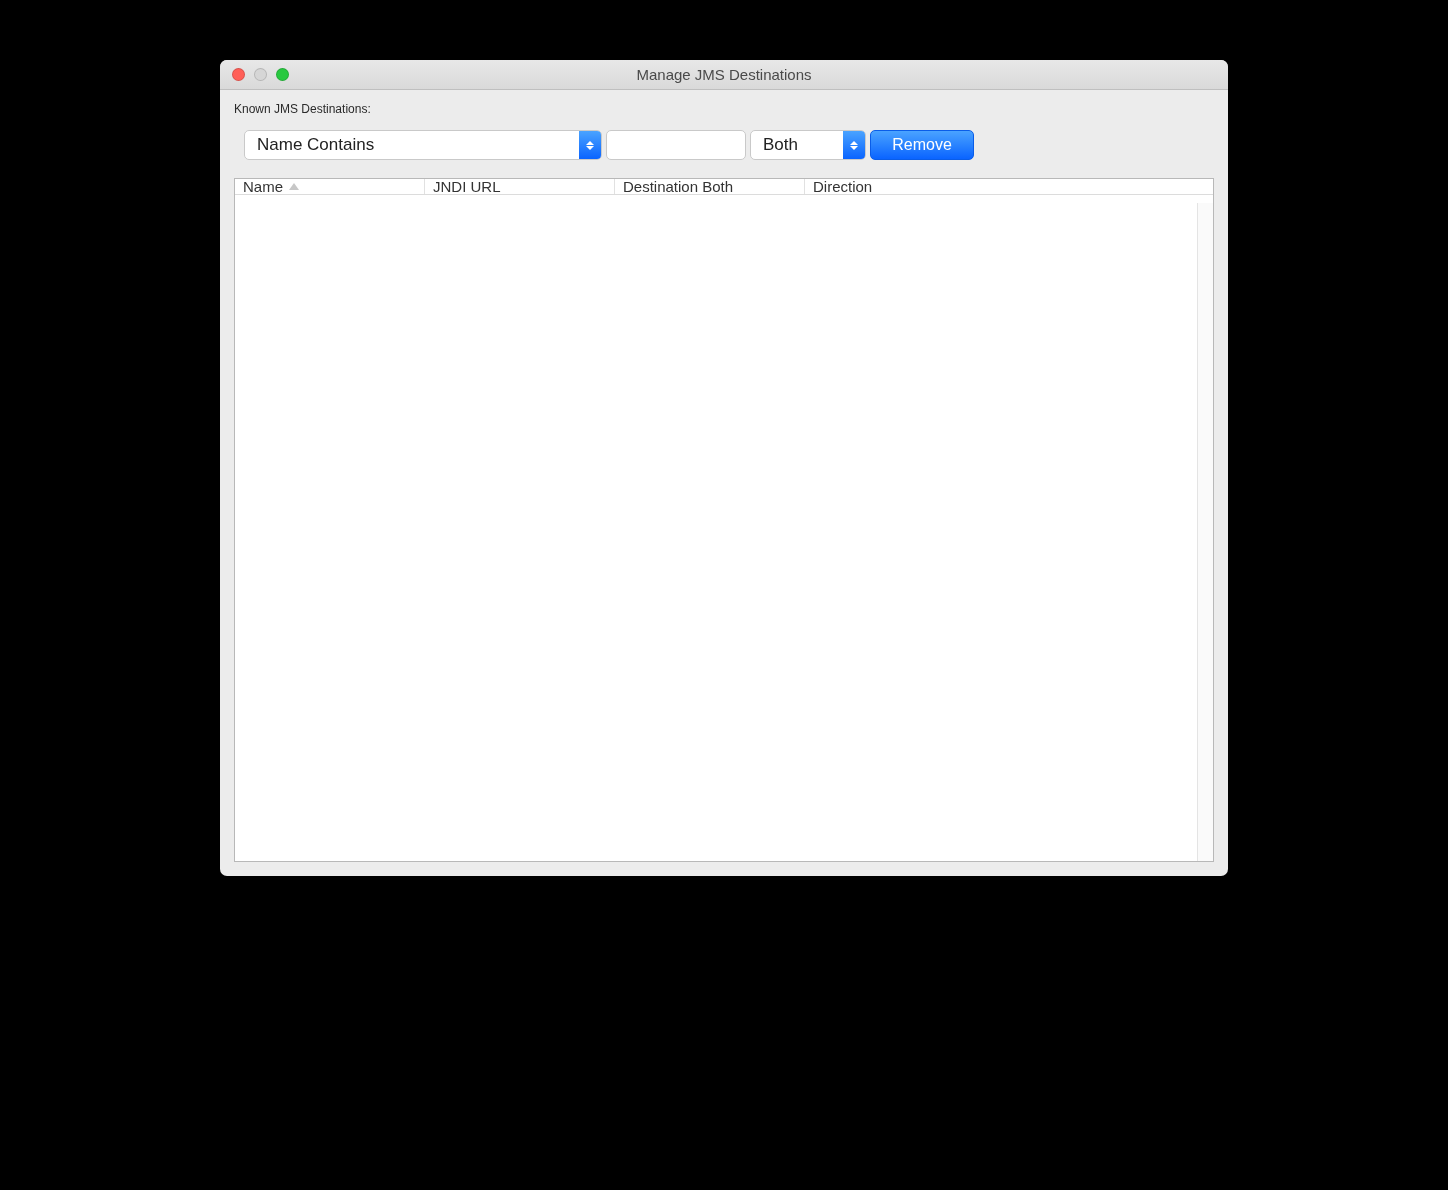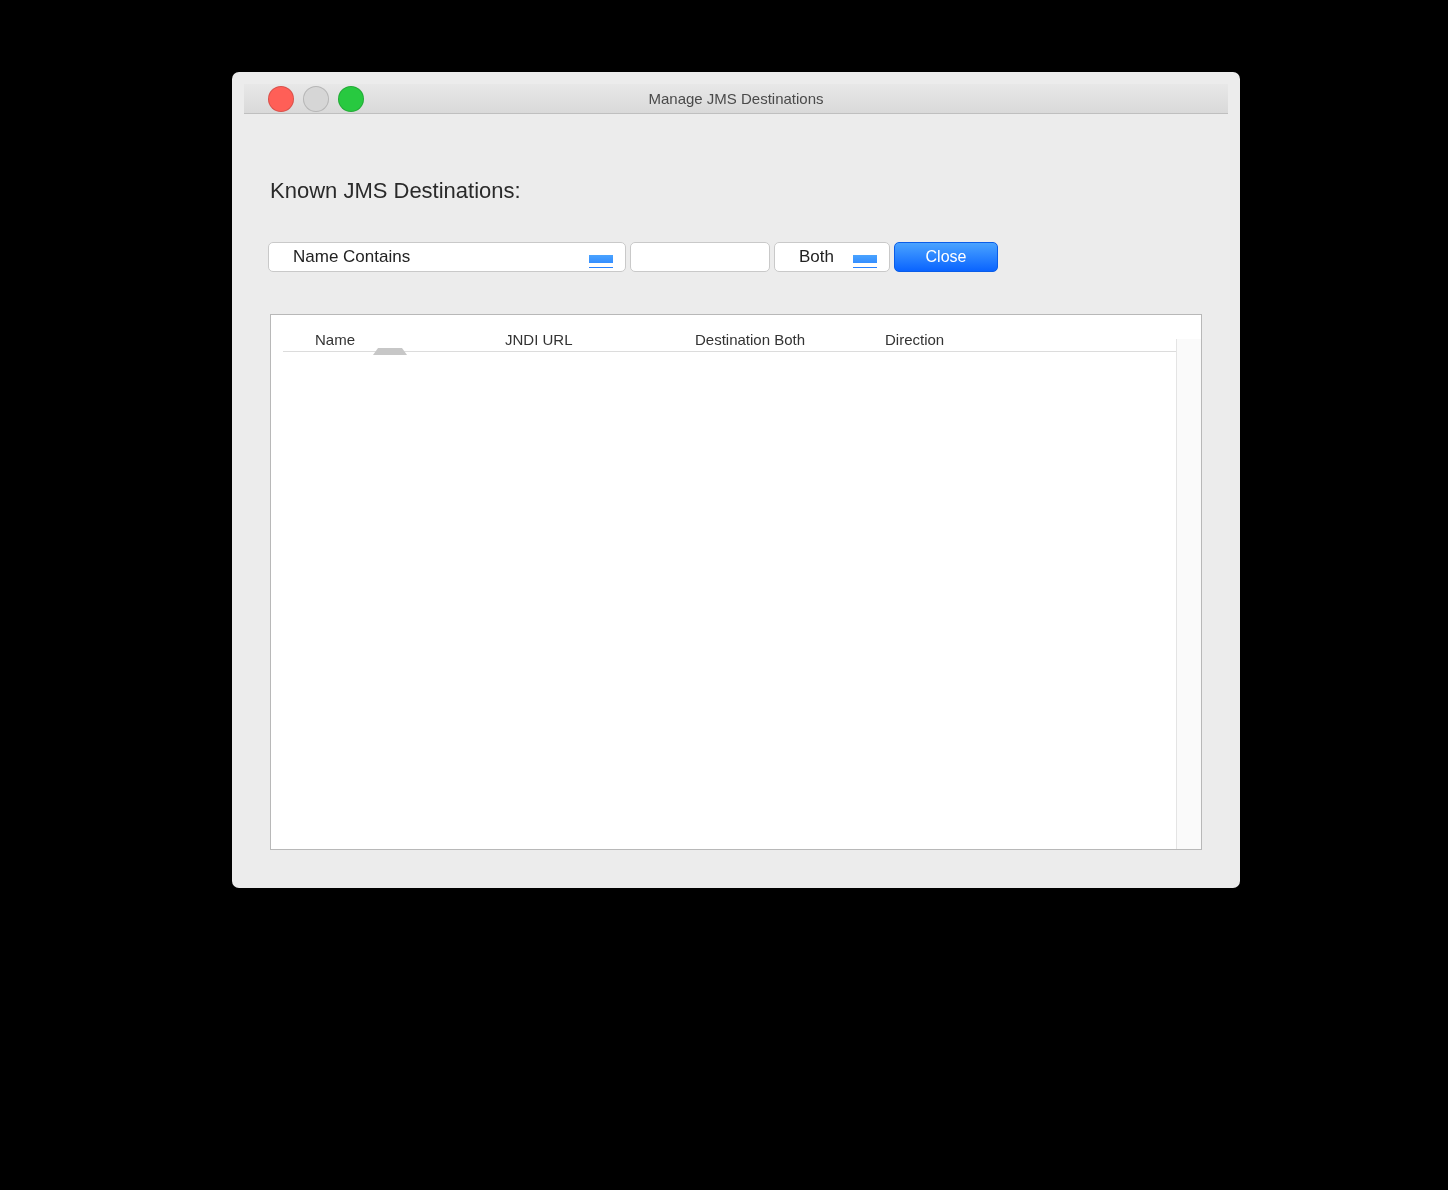--- a/index.html
+++ b/index.html
@@ -1,15 +1,15 @@
 <!DOCTYPE html>
 <html><head>
   <meta charset="utf-8">
   <style>
-    * { box-sizing: border-box; margin: 0; padding: 12px; }
+    * { box-sizing: border-box; margin: 0; padding: 0; }
     body {
       background: #000;
       width: 1448px;
       height: 1190px;
       font-family: -apple-system, "Helvetica Neue", Arial, sans-serif;
       display: flex;
       align-items: flex-start;
       justify-content: center;
       padding-top: 60px;
     }
@@ -51,24 +51,23 @@
       color: #4a4a4a;
       pointer-events: none;
     }
     .content {
       flex: 1;
       padding: 12px 14px 14px 14px;
       display: flex;
       flex-direction: column;
     }
     .section-label {
-      font-size: 22px;
+      font-size: 12px;
       color: #2a2a2a;
       margin-bottom: 14px;
-      margin-top: 40px;
     }
     .filter-row {
       display: flex;
       align-items: center;
       gap: 4px;
       margin-bottom: 18px;
       padding-left: 10px;
     }
     .select-wrap {
       display: flex;
@@ -220,21 +219,21 @@
         </div>
       </div>
       <input class="filter-input" type="text" value="" style="">
       <div class="select-wrap filter-select2">
         <div class="select-label">Both</div>
         <div class="select-caret">
           <div class="caret-up"></div>
             <div class="caret-down"></div>
         </div>
       </div>
-      <button class="btn primary filter-btn">Close</button>
+      <button class="btn primary filter-btn">Remove</button>
     </div>
 
     <div class="main-row">
       <div class="table-wrap">
         <div class="thead">
           <div class="th th1">
             <span>Name</span>
             <span class="sort-ind"></span>
           </div>
           <div class="th th2">

